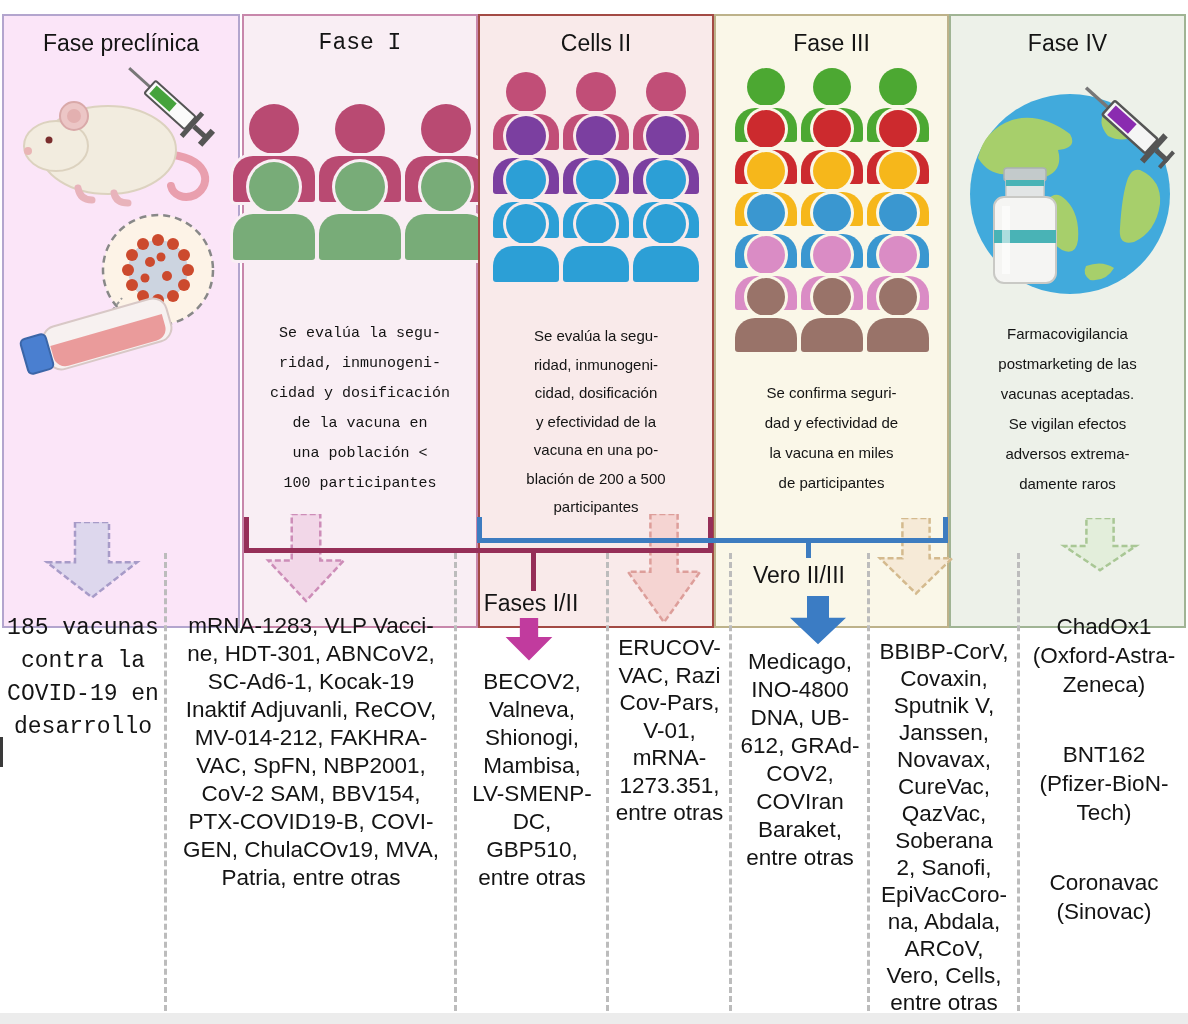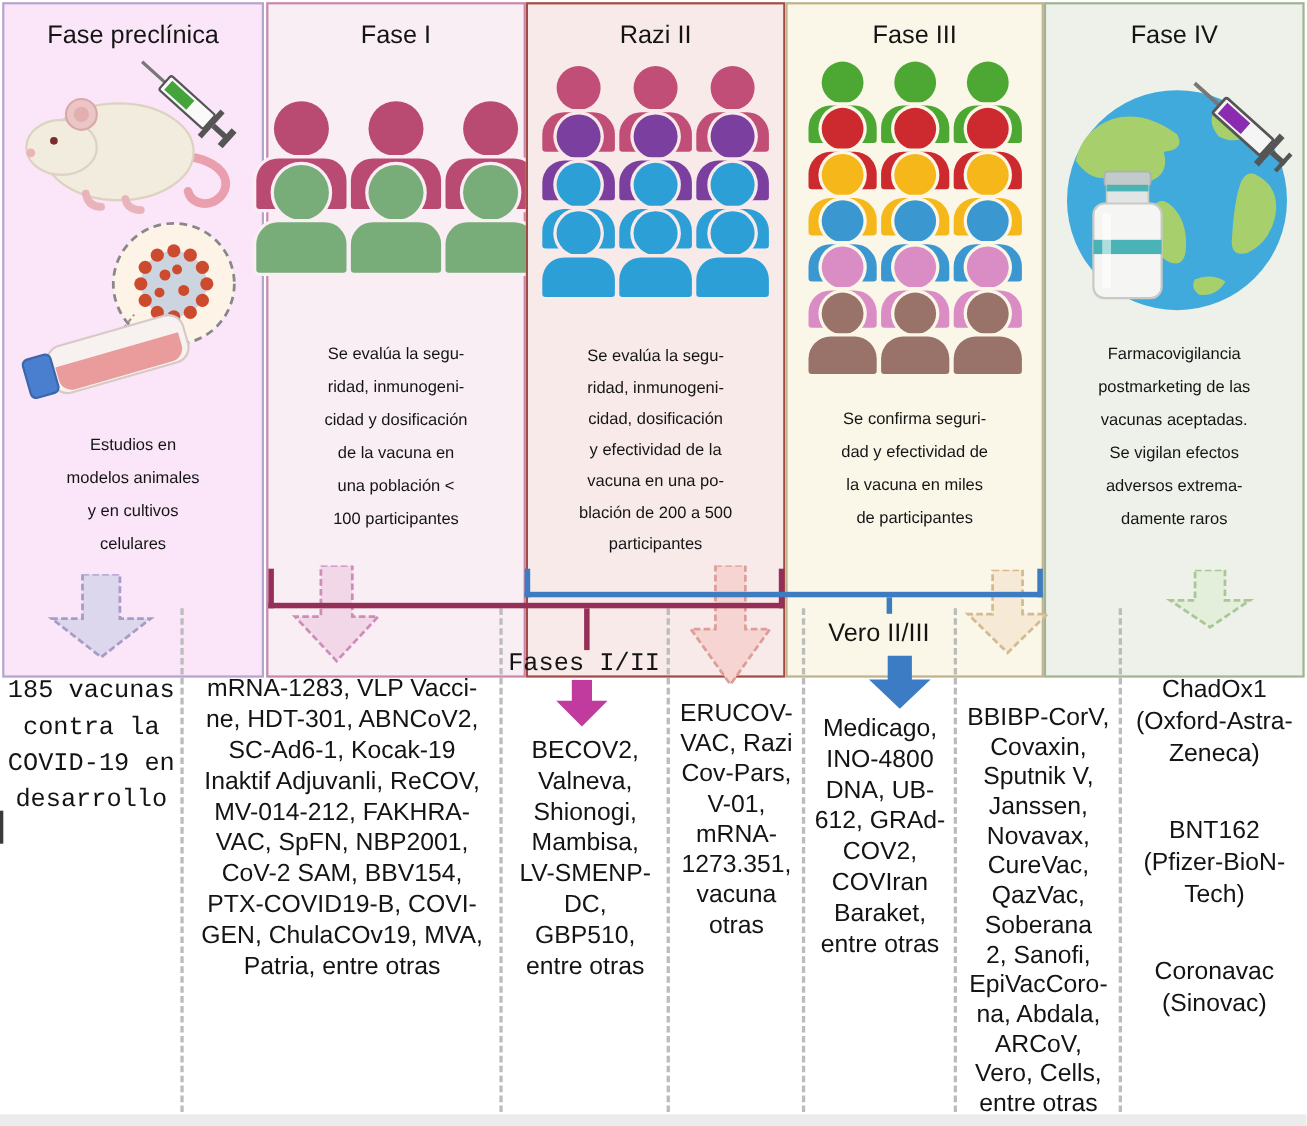--- a/index.html
+++ b/index.html
@@ -1,21 +1,21 @@
 <!DOCTYPE html>
 <html style="--p1bg: #fbe5f8; --p1border: #b3a5ce; --p2bg: #f9eef4; --p2border: #c887ab; --p3bg: #f9eaea; --p3border: #a34a44; --p4bg: #faf7e8; --p4border: #bdb28a; --p5bg: #edf1e9; --p5border: #a0b494; --maroon: #962f58; --bluebr: #3d7cc0; --dashc: #bcbcbc; --a1fill: #ddd7ed; --a1stroke: #a79bc8; --a2fill: #f2d7e8; --a2stroke: #cd8db8; --a3solid: #c13b9e; --a4fill: #f5d4d2; --a4stroke: #dd9e9a; --a5solid: #3b7cc4; --a6fill: #f6ead7; --a6stroke: #d4ba8e; --a7fill: #e3eedb; --a7stroke: #a9c795;"><head>
 <meta charset="utf-8">
 <style>
   html,body{margin:0;padding:0;background:#fff;}
   .canvas{position:relative;width:1188px;height:1024px;background:#ffffff;overflow:hidden;
           font-family:"Liberation Sans","DejaVu Sans",sans-serif;color:#141414;}
   
-  .panel{position:absolute;top:2px;height:614px;border:2px solid;box-sizing:border-box;}
+  .panel{position:absolute;top:14px;height:614px;border:2px solid;box-sizing:border-box;}
   .p1{left:2px;width:238px;background:var(--p1bg);border-color:var(--p1border);--bg:var(--p1bg);}
-  .p2{left:242px;width:236px;background:var(--p2bg);border-color:var(--p2border);--bg:var(--p2bg);}
+  .p2{left:242px;width:236px;background:var(--p2bg);border-color:var(--p2border);font-family:Liberation Mono, monospace;--bg:var(--p2bg);}
   .p3{left:478px;width:236px;background:var(--p3bg);border-color:var(--p3border);--bg:var(--p3bg);}
   .p4{left:714px;width:235px;background:var(--p4bg);border-color:var(--p4border);--bg:var(--p4bg);}
   .p5{left:949px;width:237px;background:var(--p5bg);border-color:var(--p5border);--bg:var(--p5bg);}
   .ptitle{position:absolute;top:14px;left:0;right:0;text-align:center;font-size:23px;font-weight:400;margin:0;}
   .desc{position:absolute;left:4px;right:4px;text-align:center;font-size:15px;line-height:30px;
         white-space:pre-line;margin:0;}
   .p1 .desc{top:386px;}
   .p2 .desc{top:303px;}
   .p3 .desc{top:306px;line-height:28.5px;}
   .p4 .desc{top:362px;}
@@ -103,24 +103,20 @@
           <circle cx="145" cy="49" r="4.5"></circle>
         <circle cx="129" cy="70" r="4.5"></circle>
       </g>
       <path d="M92,108 L106,90 M84,120 L98,104" stroke="#999" stroke-width="2" stroke-dasharray="4 3"></path>
       <g transform="rotate(-16 70 132)">
         <rect x="28" y="110" width="128" height="44" rx="14" fill="#f7f1f0" stroke="#d8c8c6" stroke-width="2"></rect>
         <path d="M34,128 h116 v12 a12,12 0 0 1 -12,12 h-92 a12,12 0 0 1 -12,-12 z" fill="#ea9b9b"></path>
         <rect x="6" y="114" width="26" height="36" rx="5" fill="#4a7fd0" stroke="#3b66a8" stroke-width="2"></rect>
       </g>
     </svg>
-    <p class="desc">Estudios en
-modelos animales
-y en cultivos
-celulares</p>
   </section>
 
   <section class="panel p2">
     <h2 class="ptitle">Fase I</h2>
     <div class="people">
         <div class="prow">
           <div class="person" style="--c: #b94a72;">
             <i class="phead"></i>
             <i class="pbody"></i>
           </div>
@@ -150,21 +146,21 @@
       </div>
     <p class="desc">Se evalúa la segu-
 ridad, inmunogeni-
 cidad y dosificación
 de la vacuna en
 una población &lt;
 100 participantes</p>
   </section>
 
   <section class="panel p3">
-    <h2 class="ptitle">Razi II</h2>
+    <h2 class="ptitle">Cells II</h2>
     <div class="people">
         <div class="prow">
           <div class="person" style="--c: #c14e77;">
             <i class="phead"></i>
             <i class="pbody"></i>
           </div>
           <div class="person" style="--c: #c14e77;">
             <i class="phead"></i>
             <i class="pbody"></i>
           </div>
@@ -387,21 +383,21 @@
   <svg class="arr" style="left:788px;top:596px;" width="60" height="50" viewBox="0 0 60 60" preserveAspectRatio="none">
     <polygon points="19,0 41,0 41,26 58,26 30,58 2,26 19,26" fill="var(--a5solid)"></polygon>
   </svg>
   <svg class="arr" style="left:876px;top:518px;" width="80" height="78" viewBox="0 0 100 120" preserveAspectRatio="none">
     <polygon points="33,0 67,0 67,62 95,62 50,116 5,62 33,62" fill="var(--a6fill)" stroke="var(--a6stroke)" stroke-width="2.5" stroke-dasharray="6 3"></polygon>
   </svg>
   <svg class="arr" style="left:1060px;top:518px;" width="80" height="54" viewBox="0 0 100 120" preserveAspectRatio="none">
     <polygon points="33,0 67,0 67,62 95,62 50,116 5,62 33,62" fill="var(--a7fill)" stroke="var(--a7stroke)" stroke-width="2.5" stroke-dasharray="6 3"></polygon>
   </svg>
 
-  <div class="flabel" style="left:455px;width:152px;top:590px;font-family:Liberation Mono, monospace;">Fases I/II</div>
+  <div class="flabel" style="left:455px;width:152px;top:590px;">Fases I/II</div>
   <div class="flabel" style="left:730px;width:138px;top:562px;">Vero II/III</div>
 
   <div class="coltext c1">185 vacunas
 contra la
 COVID-19 en
 desarrollo</div>
   <div class="coltext c2">mRNA-1283, VLP Vacci-
 ne, HDT-301, ABNCoV2,
 SC-Ad6-1, Kocak-19
 Inaktif Adjuvanli, ReCOV,
@@ -418,21 +414,21 @@
 LV-SMENP-
 DC,
 GBP510,
 entre otras</div>
   <div class="coltext c4">ERUCOV-
 VAC, Razi
 Cov-Pars,
 V-01,
 mRNA-
 1273.351,
-vacuna otras</div>
+entre otras</div>
   <div class="coltext c5">Medicago,
 INO-4800
 DNA, UB-
 612, GRAd-
 COV2,
 COVIran
 Baraket,
 entre otras</div>
   <div class="coltext c6">BBIBP-CorV,
 Covaxin,

